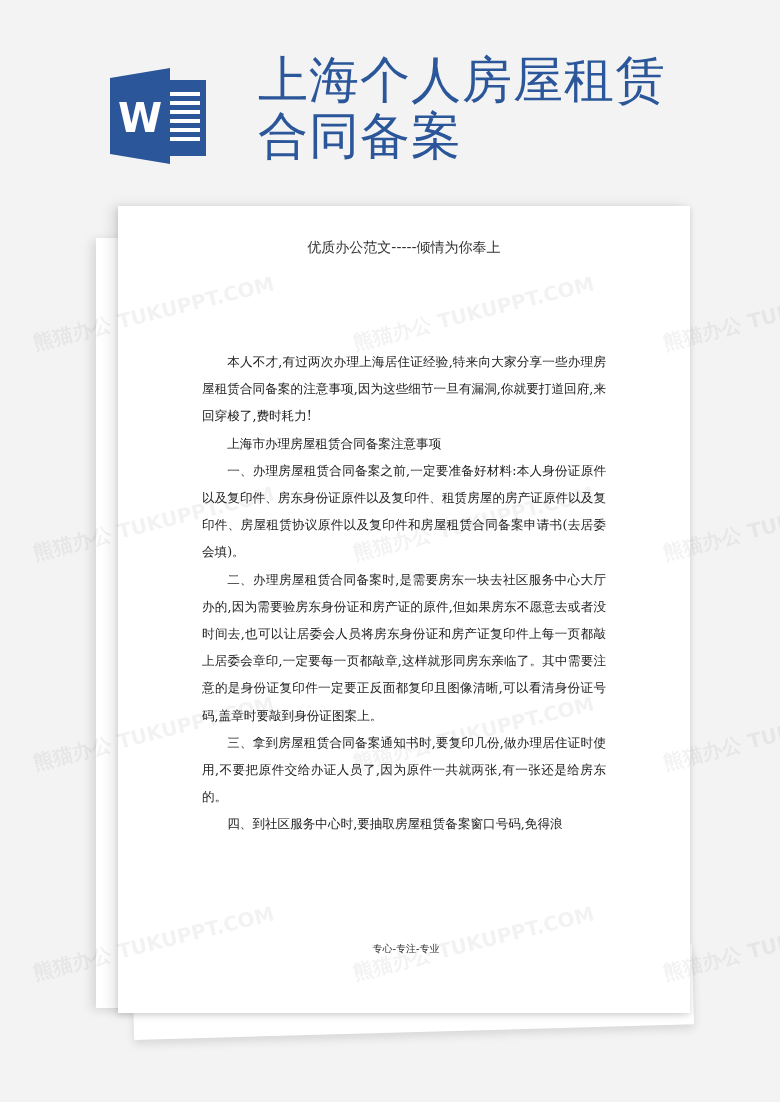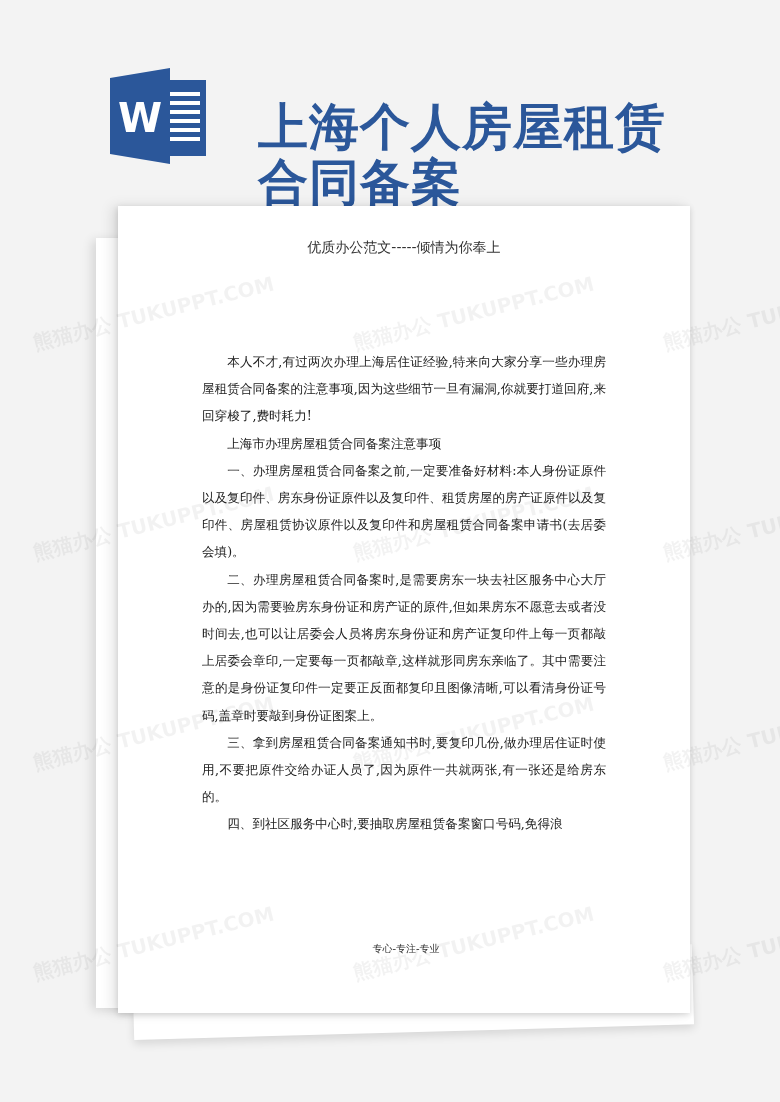--- a/index.html
+++ b/index.html
@@ -6,23 +6,22 @@
   body {
     width:780px; height:1102px; overflow:hidden; position:relative;
     background:#f3f3f3;
     font-family:"DejaVu Serif", "Liberation Serif", serif;
   }
   .banner { position:absolute; left:0; top:0; width:780px; height:200px; }
   .word-icon { position:absolute; left:108px; top:68px; width:100px; height:96px; }
   .banner-title {
     position:absolute; left:258px; top:52px; width:500px;
     font-family:"DejaVu Serif", "Liberation Serif", serif;
-    font-weight:bold; font-size:50px; line-height:56px; color:#2b579a;
+    font-weight:normal; font-size:50px; line-height:56px; color:#2b579a;
     letter-spacing:1px;
-    margin-top:47px;
   }
   .page-back2 {
     position:absolute; left:132px; top:960px; width:560px; height:80px;
     background:#fff; transform:rotate(-1.6deg); transform-origin:left top;
     box-shadow:0 4px 10px rgba(0,0,0,0.12);
   }
   .page-back1 {
     position:absolute; left:96px; top:238px; width:40px; height:770px;
     background:#fff;
     box-shadow:-4px 2px 10px rgba(0,0,0,0.12);

